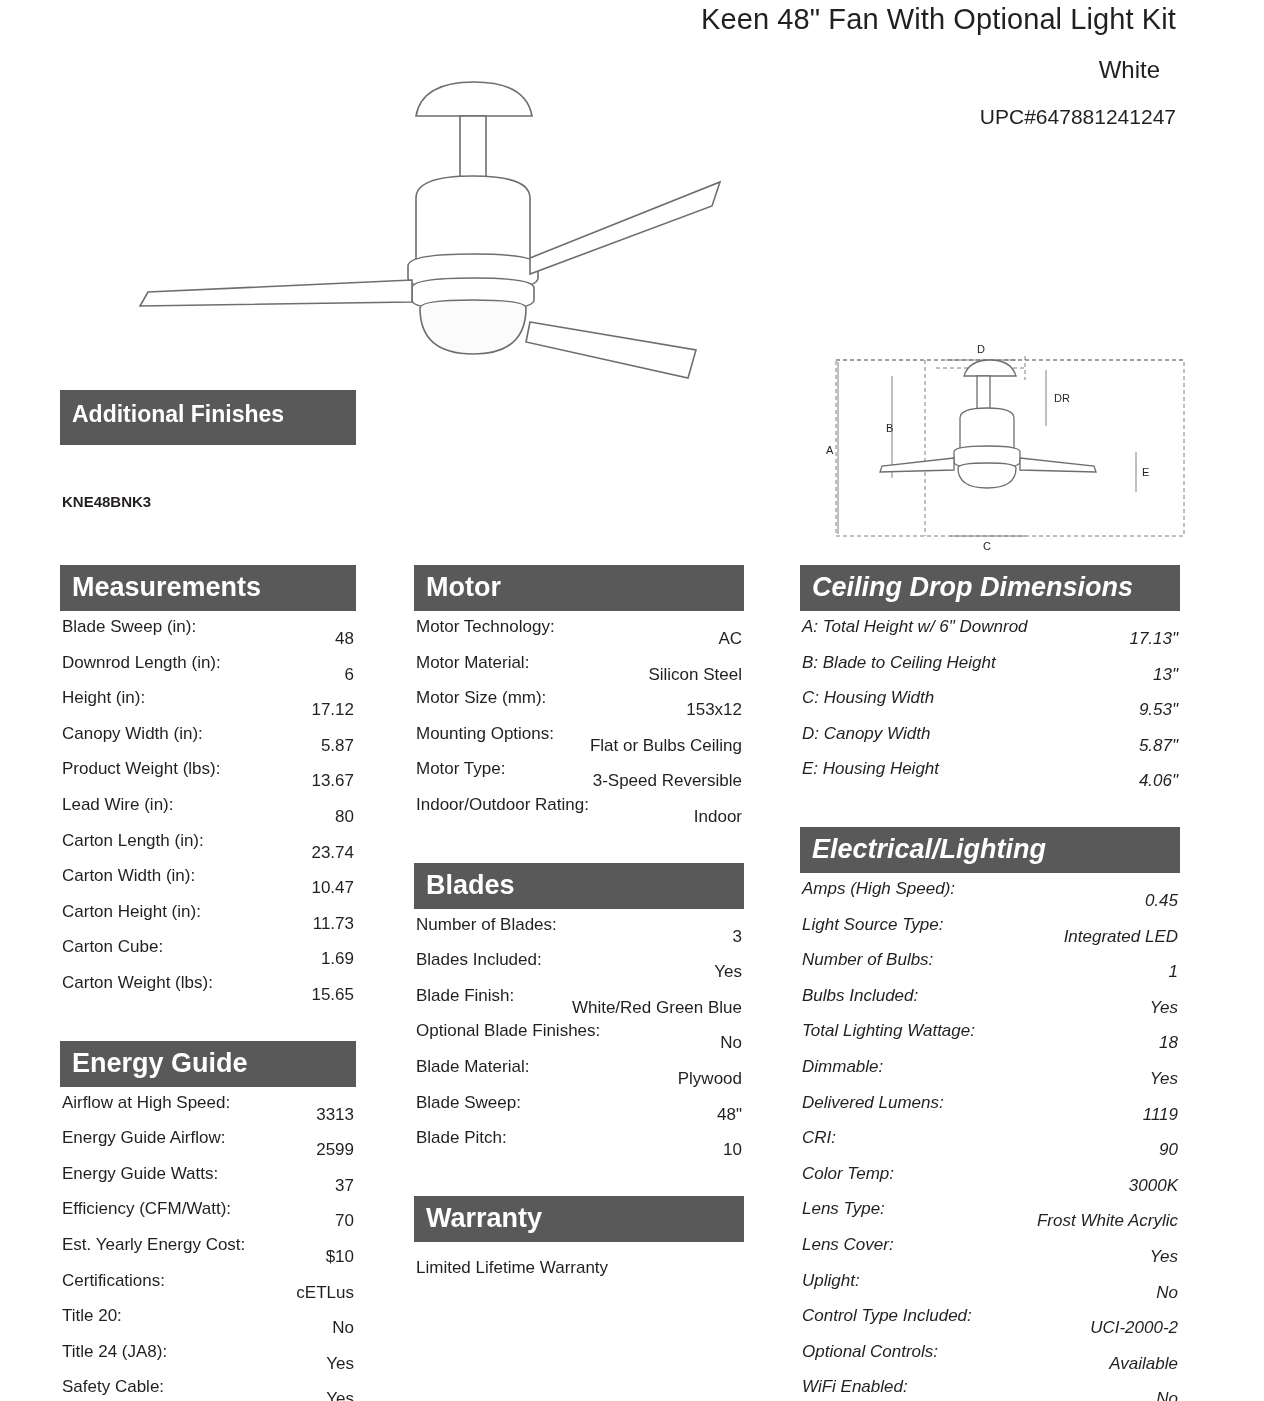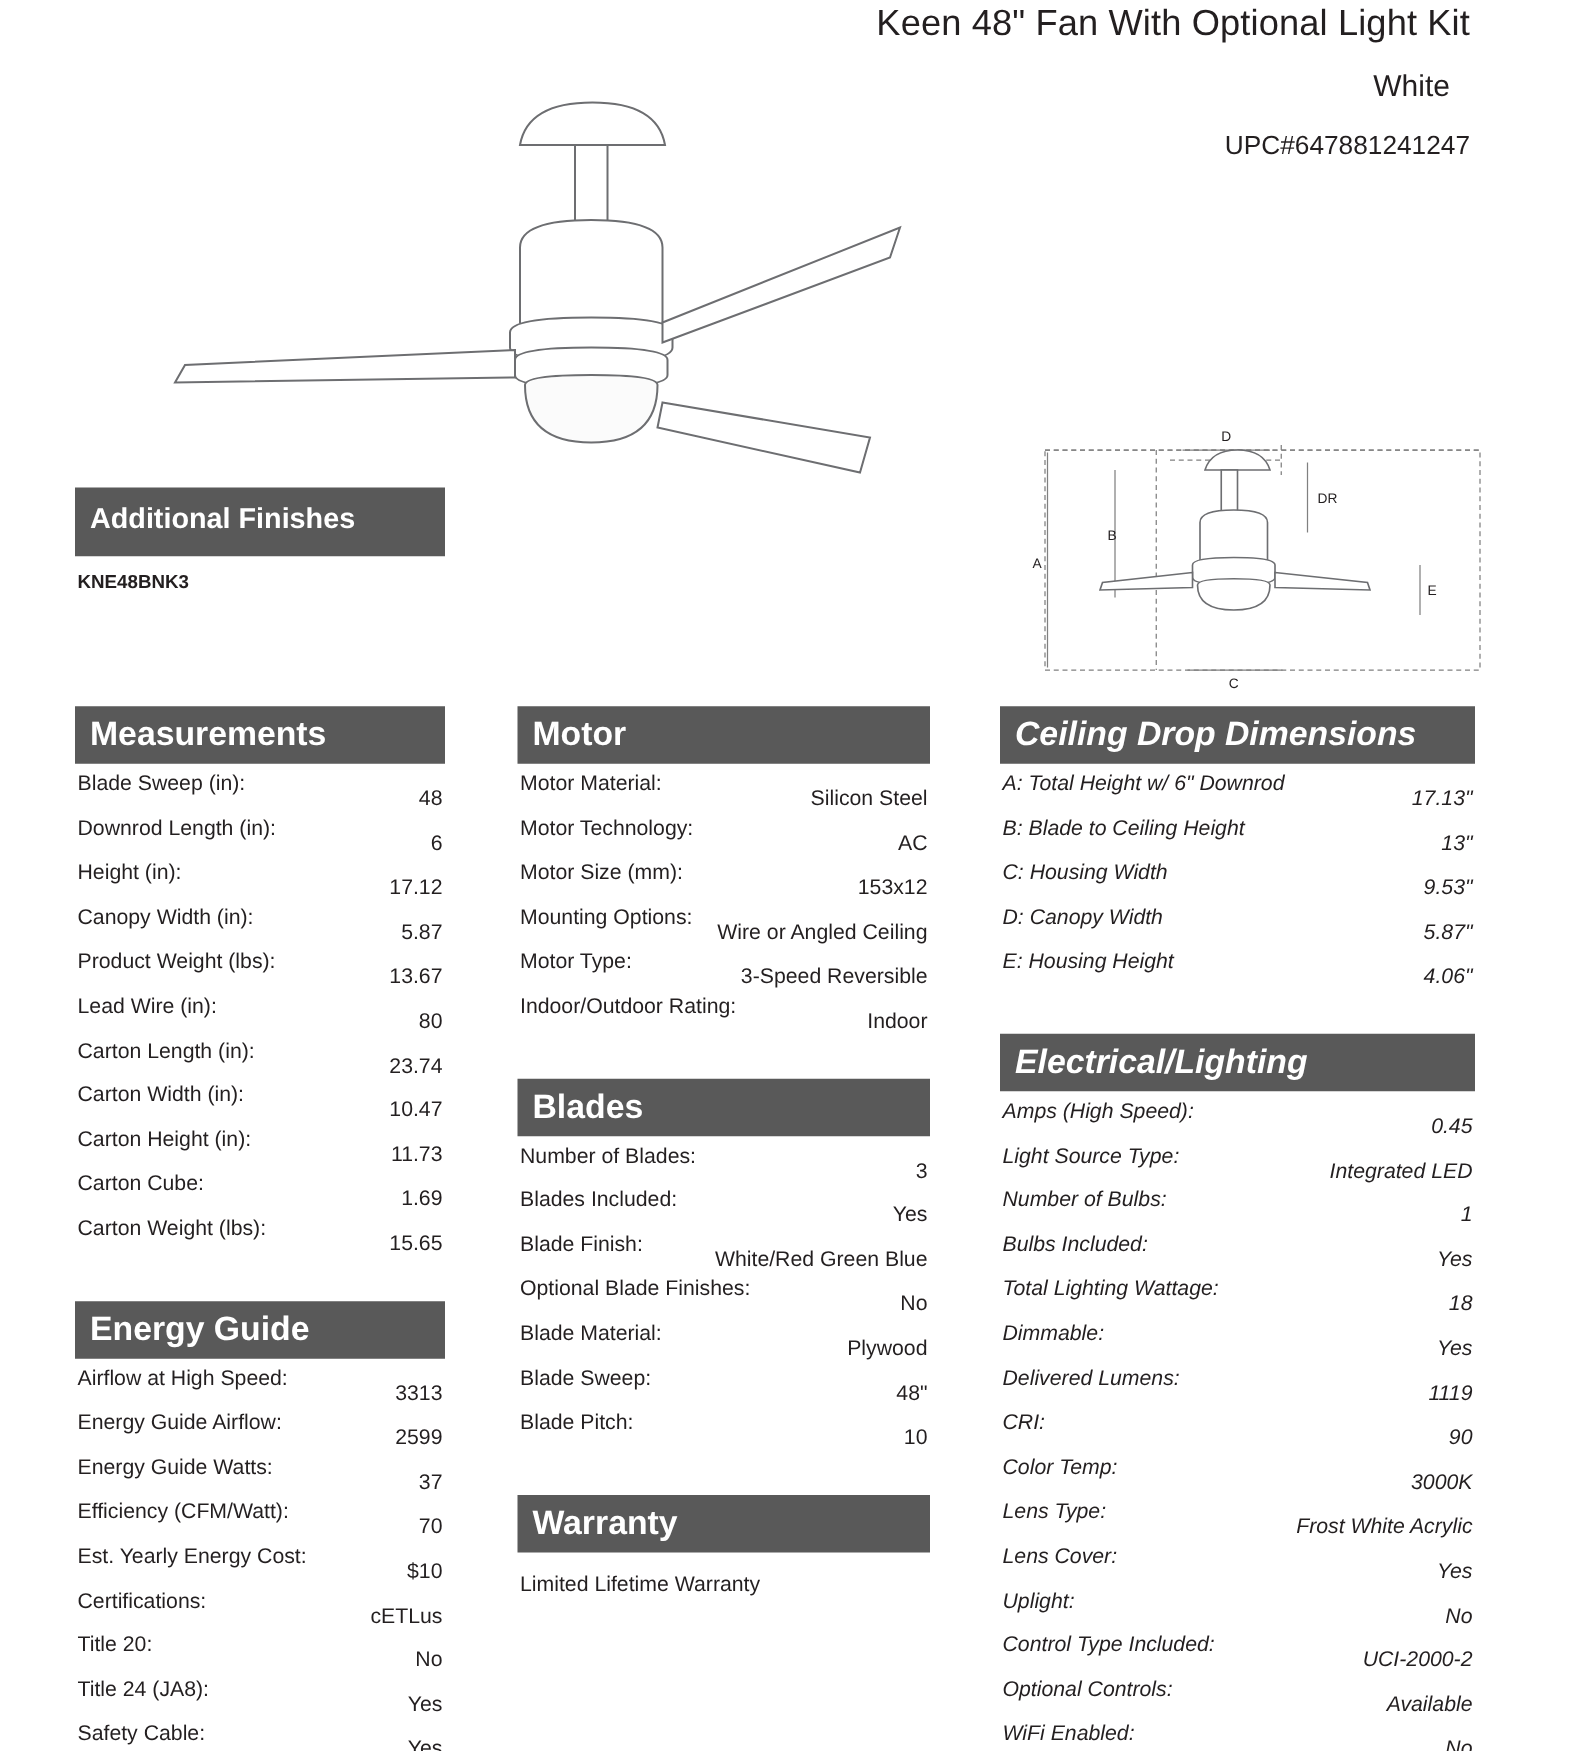--- a/index.html
+++ b/index.html
@@ -90,20 +90,21 @@
     position: absolute;
     left: 60px;
     top: 390px;
     width: 296px;
   }
   .addl .sec-head { font-size: 23px; padding: 9px 12px 16px 12px; }
   .addl .code {
     font-size: 15px;
     font-weight: bold;
     padding: 12px 2px 0 2px;
+    margin-top: 36px;
   }
 
   
   .col1 { position: absolute; left: 60px;  top: 565px; width: 296px; }
   .col2 { position: absolute; left: 414px; top: 565px; width: 330px; }
   .col3 { position: absolute; left: 800px; top: 565px; width: 380px; font-style: italic; }
 
   .blk { margin-bottom: 34px; }
   .blk:last-child { margin-bottom: 0; }
 </style>
@@ -279,34 +280,34 @@
     </div>
 
   </div>
 
   <div class="col2">
 
     <div class="blk">
       <div class="sec-head">Motor</div>
       <div class="rows">
         <div class="row">
+            <span class="k">Motor Technology:</span>
+            <span class="v">AC</span>
+          </div>
+        <div class="row">
             <span class="k">Motor Material:</span>
             <span class="v">Silicon Steel</span>
           </div>
         <div class="row">
-            <span class="k">Motor Technology:</span>
-            <span class="v">AC</span>
-          </div>
-        <div class="row">
             <span class="k">Motor Size (mm):</span>
             <span class="v">153x12</span>
           </div>
         <div class="row">
             <span class="k">Mounting Options:</span>
-            <span class="v">Wire or Angled Ceiling</span>
+            <span class="v">Flat or Bulbs Ceiling</span>
           </div>
         <div class="row">
             <span class="k">Motor Type:</span>
             <span class="v">3-Speed Reversible</span>
           </div>
         <div class="row">
             <span class="k">Indoor/Outdoor Rating:</span>
             <span class="v">Indoor</span>
           </div>
       </div>

